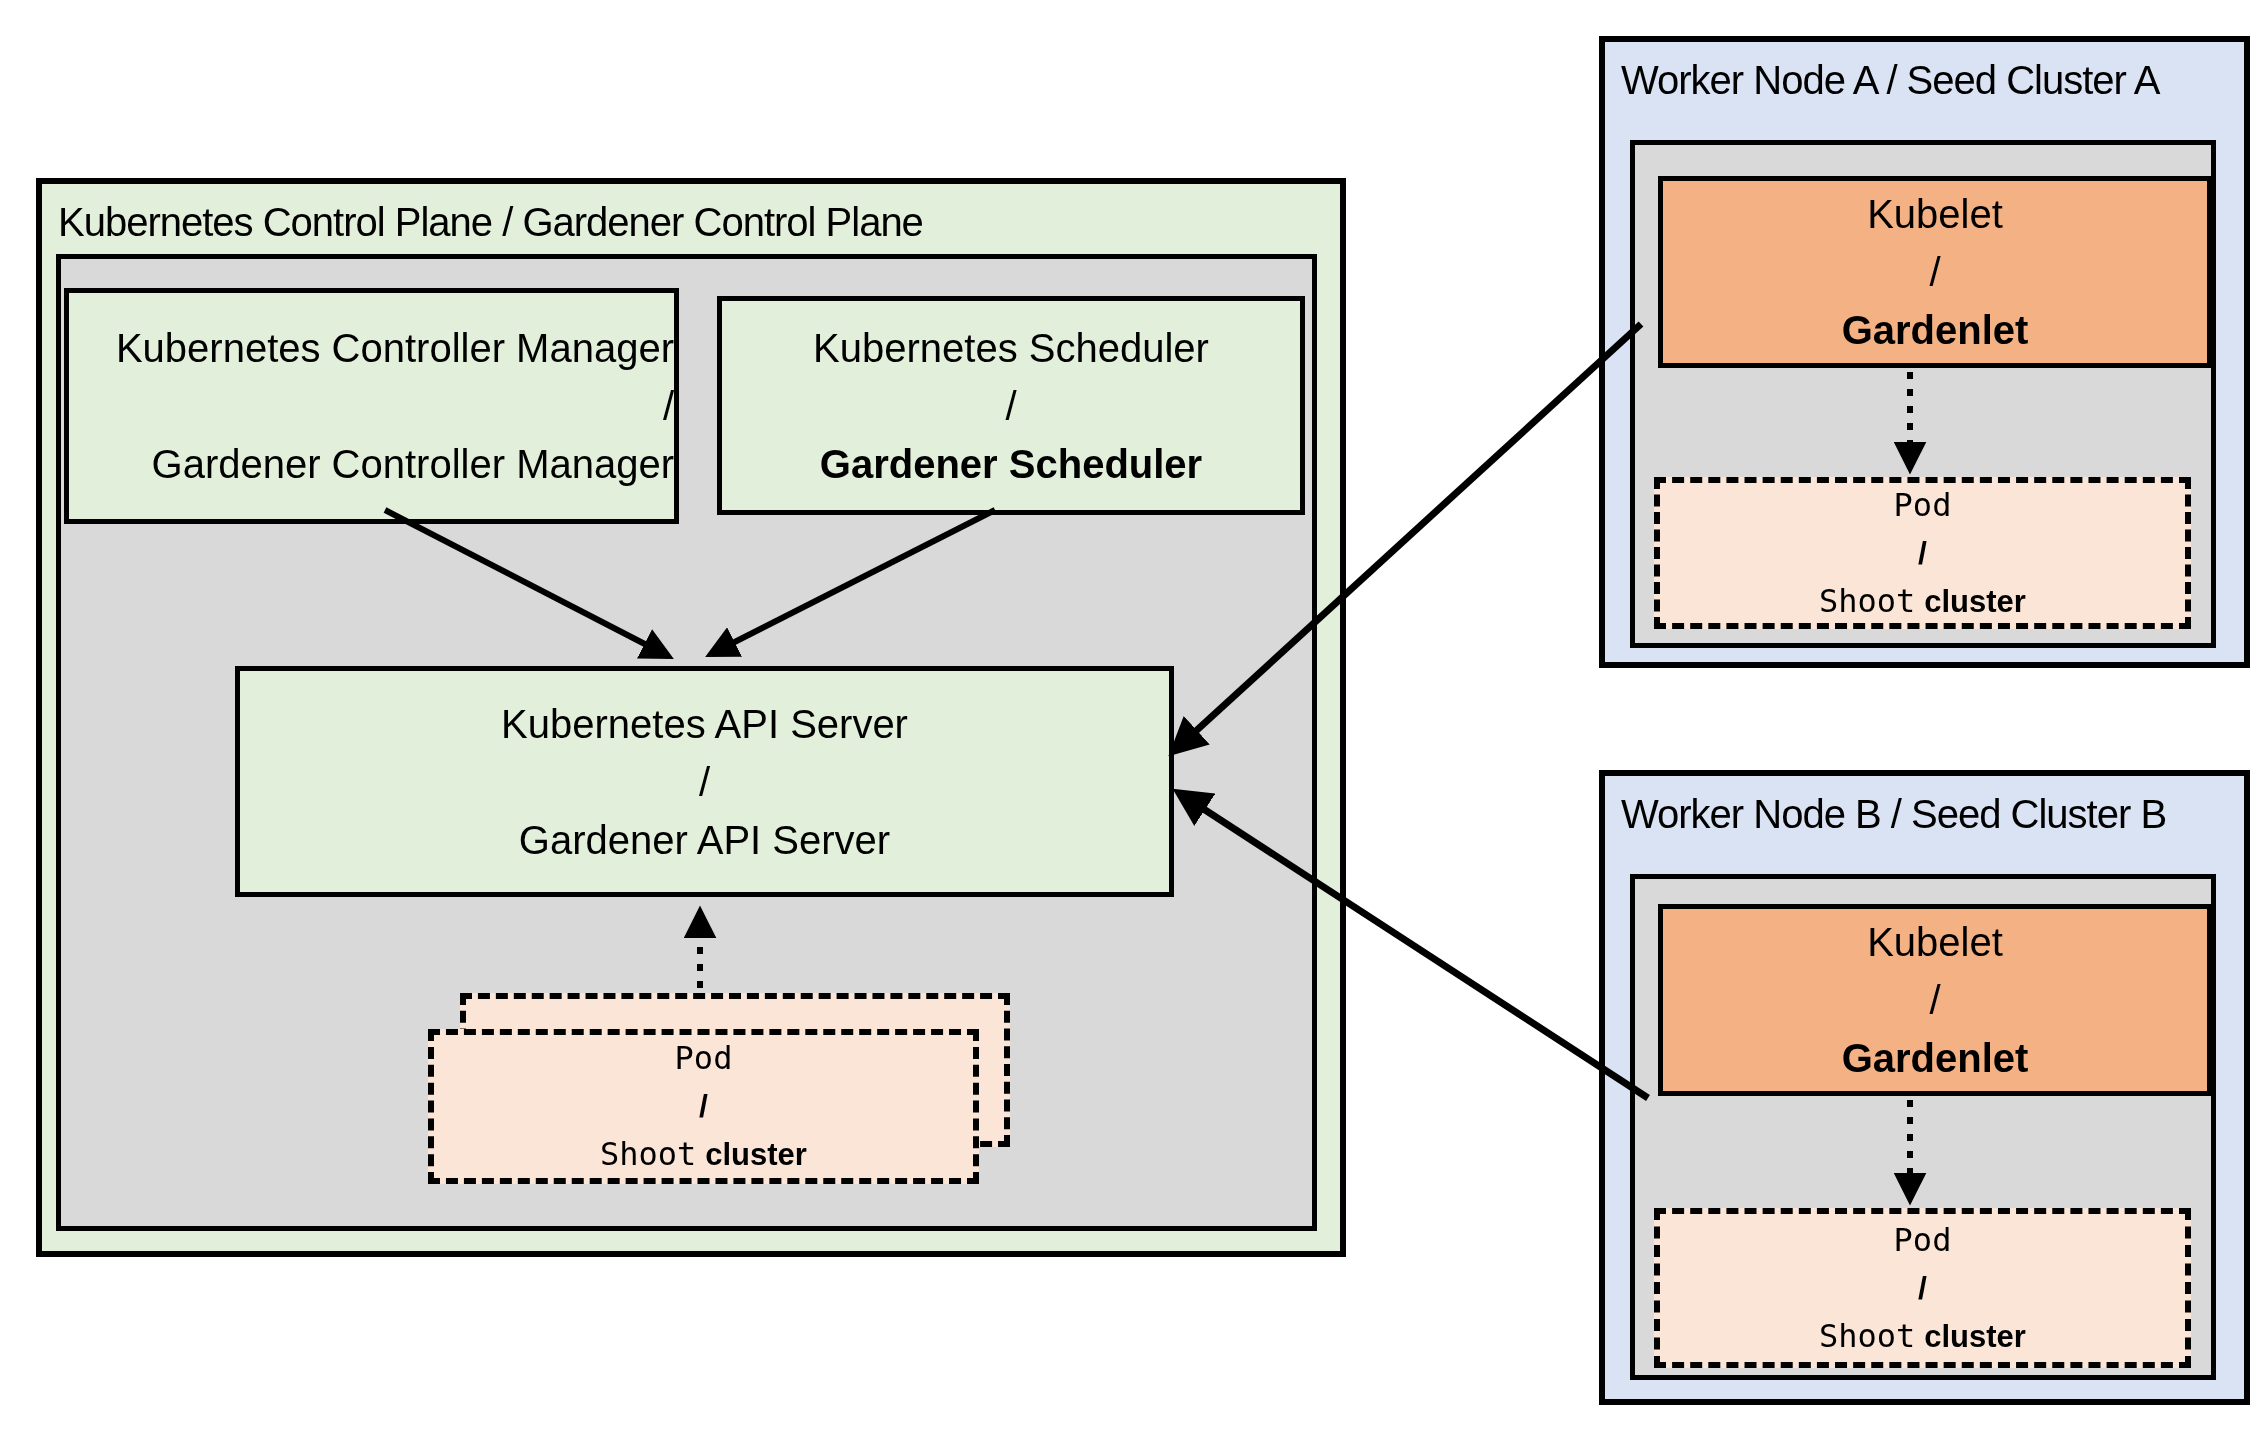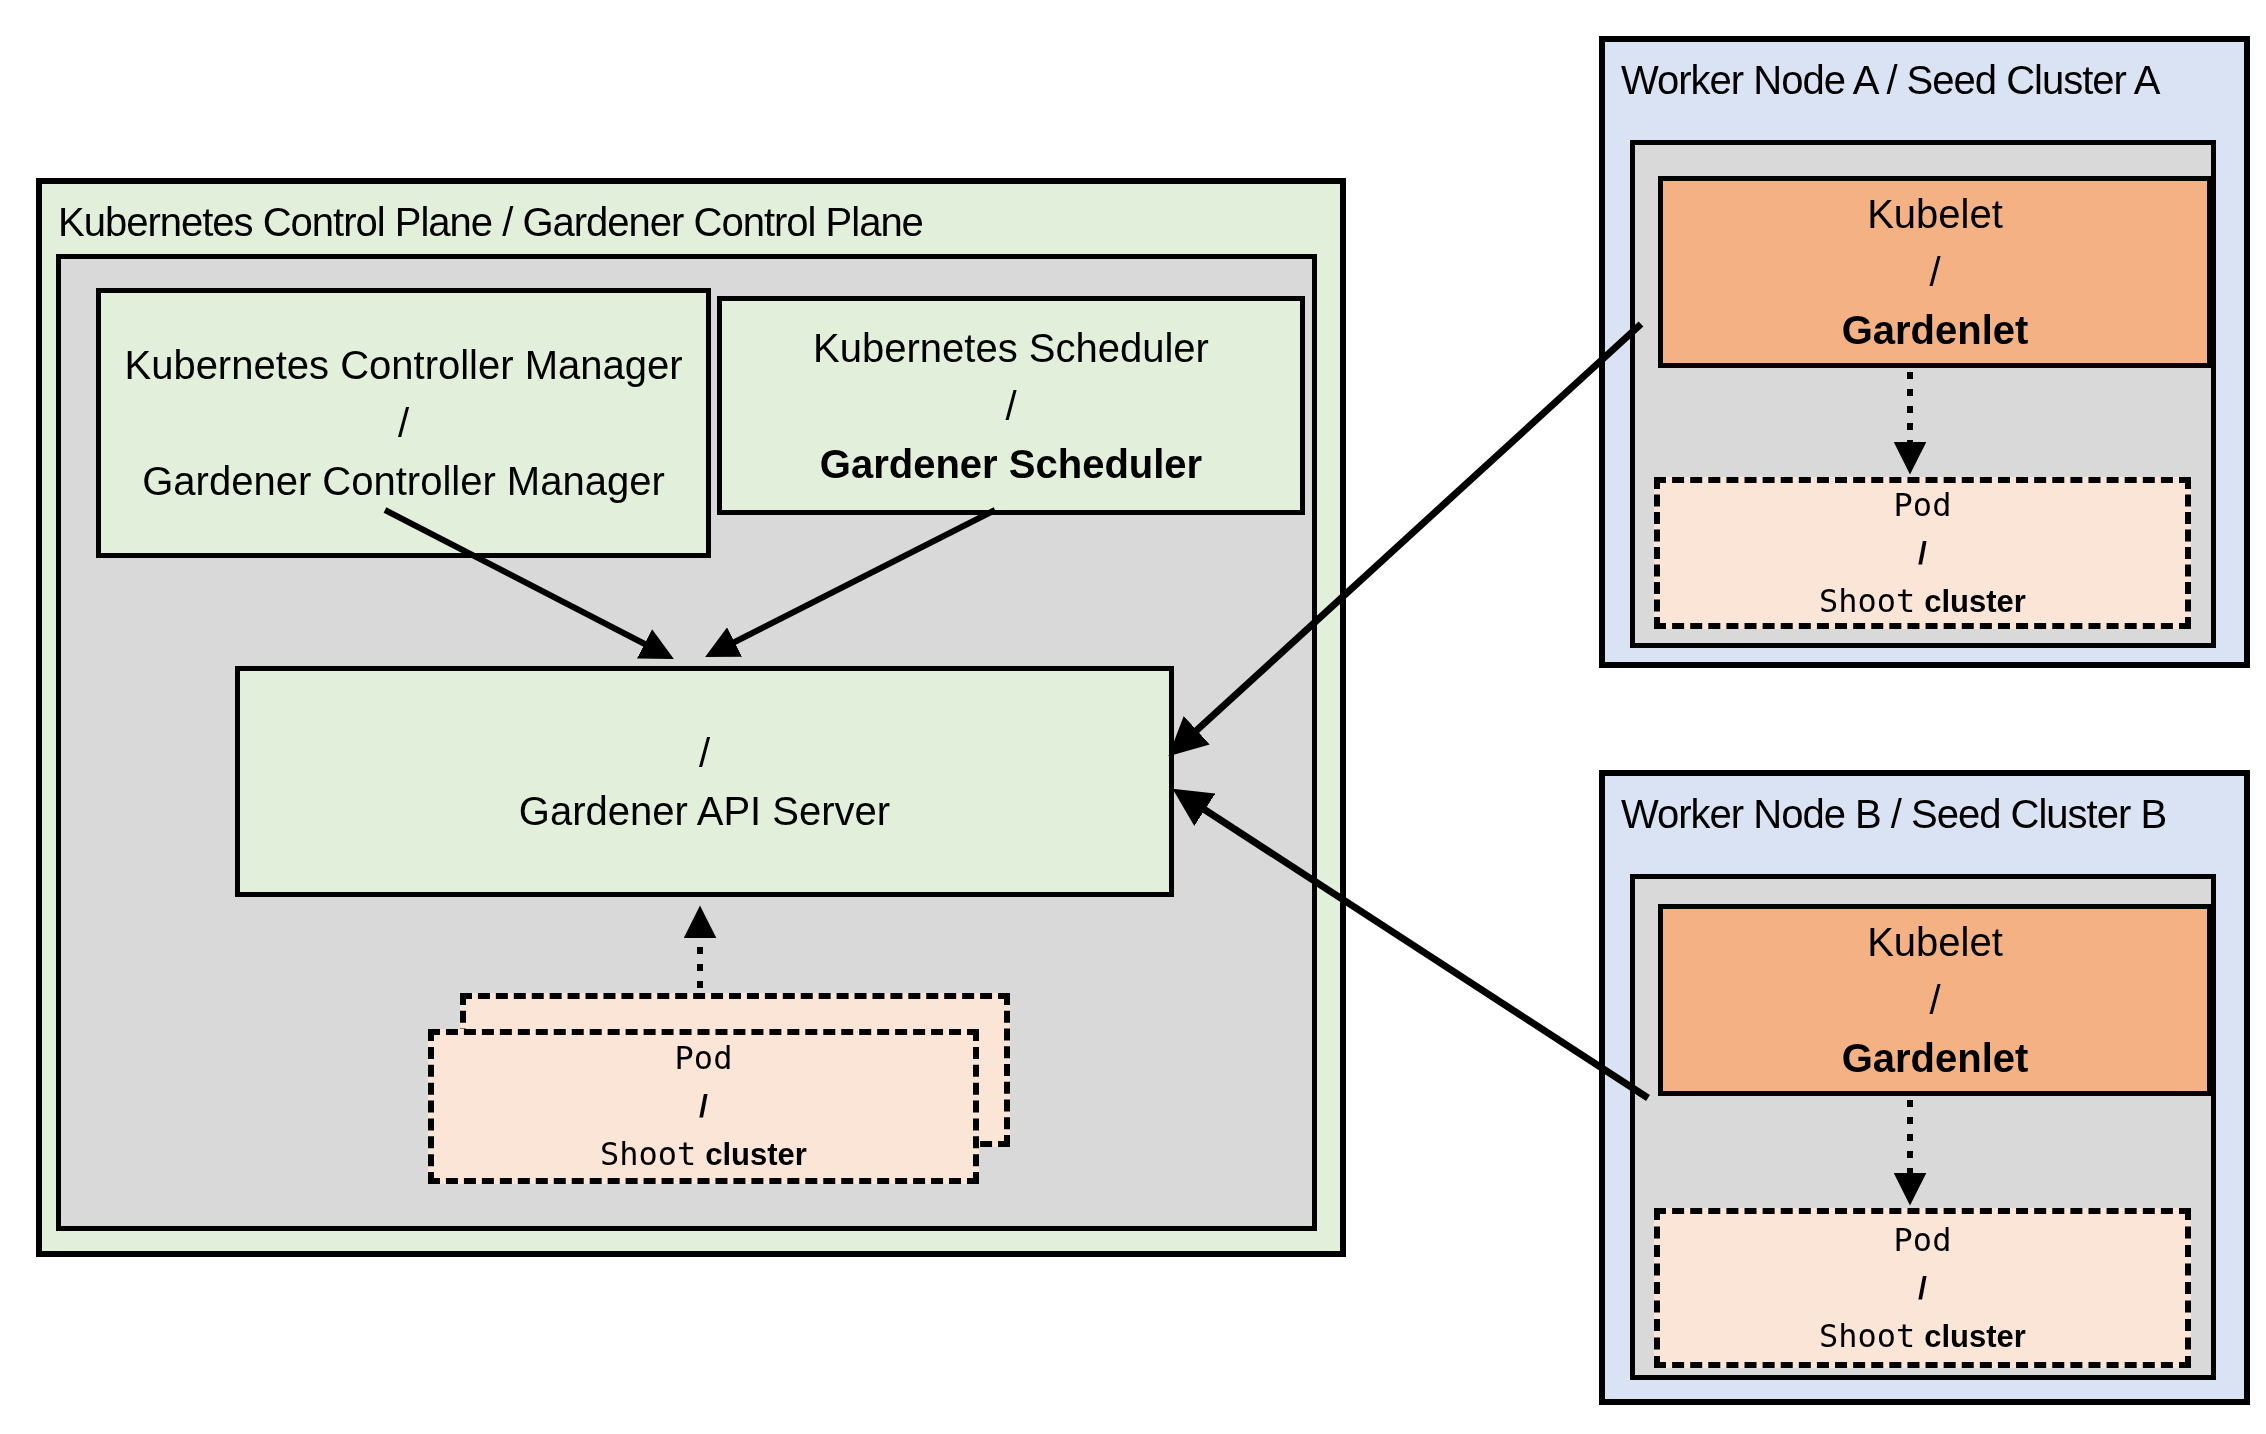--- a/index.html
+++ b/index.html
@@ -45,33 +45,34 @@
 <body>
 
 <div id="canvas">
 
   <div class="abs green-fill frame" style="left:36px; top:178px; width:1310px; height:1079px;">
     <div class="big-title">Kubernetes Control Plane / Gardener Control Plane</div>
   </div>
 
   <div class="abs gray-fill frame5" style="left:56px; top:254px; width:1261px; height:977px;"></div>
 
-  <div class="abs green-fill frame5 label-box" style="left:84px; top:288px; width:615px; height:270px;">
+  <div class="abs green-fill frame5 label-box" style="left:52px; top:288px; width:615px; height:236px;align-items:flex-end;">
     <div>Kubernetes Controller Manager</div>
     <div>/</div>
     <div>Gardener Controller Manager</div>
   </div>
 
   <div class="abs green-fill frame5 label-box" style="left:705px; top:296px; width:588px; height:219px;">
     <div>Kubernetes Scheduler</div>
     <div>/</div>
     <div class="bold">Gardener Scheduler</div>
   </div>
 
   <div class="abs green-fill frame5 label-box" style="left:223px; top:666px; width:939px; height:231px;">
+    <div>Kubernetes API Server</div>
     <div>/</div>
     <div>Gardener API Server</div>
   </div>
 
   <div class="abs peach-fill dashed" style="left:452px; top:993px; width:550px; height:154px;"></div>
   <div class="abs peach-fill dashed pod-box" style="left:420px; top:1029px; width:551px; height:155px;">
     <div class="mono">Pod</div>
     <div class="pod-sep">/</div>
     <div>
       <span class="mono">Shoot</span>

